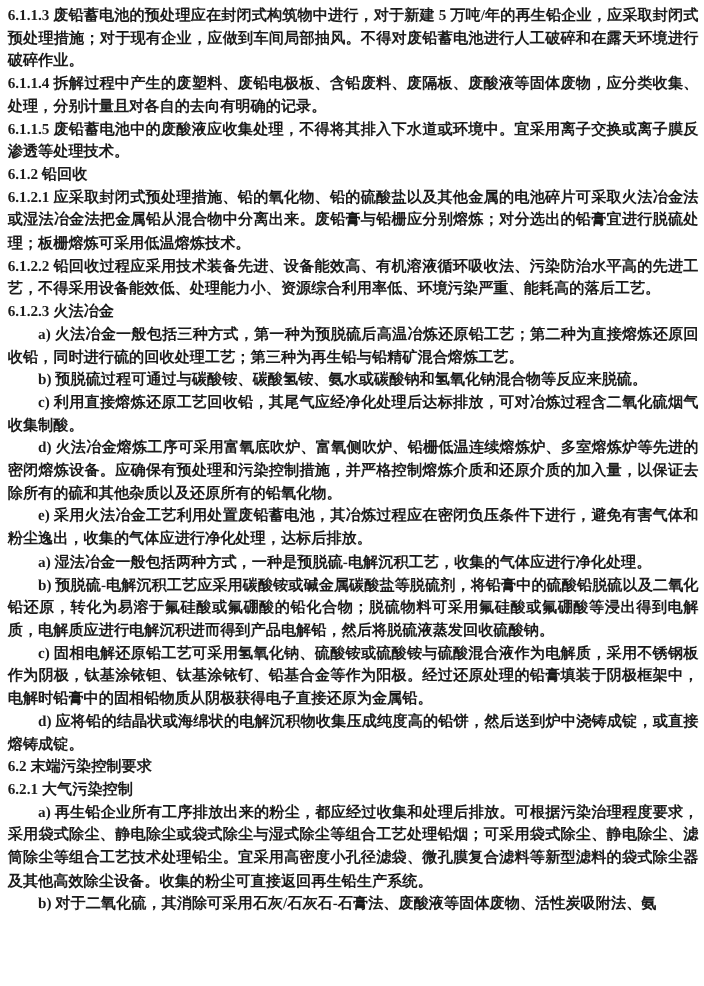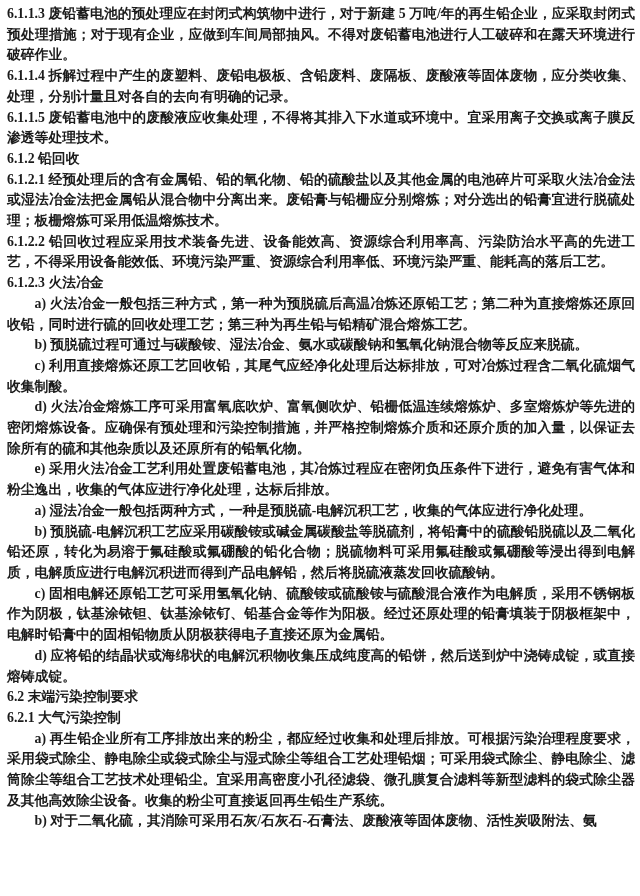--- a/index.html
+++ b/index.html
@@ -32,25 +32,25 @@
 </style>
 </head>
 <body>
 
 <div class="page" style="background: rgb(255, 255, 255); color: rgb(27, 27, 27);">
   <div id="doc">
       <p class="para">6.1.1.3 废铅蓄电池的预处理应在封闭式构筑物中进行，对于新建 5 万吨/年的再生铅企业，应采取封闭式预处理措施；对于现有企业，应做到车间局部抽风。不得对废铅蓄电池进行人工破碎和在露天环境进行破碎作业。</p>
       <p class="para">6.1.1.4 拆解过程中产生的废塑料、废铅电极板、含铅废料、废隔板、废酸液等固体废物，应分类收集、处理，分别计量且对各自的去向有明确的记录。</p>
       <p class="para">6.1.1.5 废铅蓄电池中的废酸液应收集处理，不得将其排入下水道或环境中。宜采用离子交换或离子膜反渗透等处理技术。</p>
       <p class="para">6.1.2 铅回收</p>
-      <p class="para">6.1.2.1 经预处理后的含有金属铅、铅的氧化物、铅的硫酸盐以及其他金属的电池碎片可采取火法冶金法或湿法冶金法把金属铅从混合物中分离出来。废铅膏与铅栅应分别熔炼；对分选出的铅膏宜进行脱硫处理；板栅熔炼可采用低温熔炼技术。</p>
-      <p class="para">6.1.2.2 铅回收过程应采用技术装备先进、设备能效高、资源综合利用率高、污染防治水平高的先进工艺，不得采用设备能效低、环境污染严重、资源综合利用率低、环境污染严重、能耗高的落后工艺。</p>
+      <p class="para">6.1.2.1 应采取封闭式预处理措施、铅的氧化物、铅的硫酸盐以及其他金属的电池碎片可采取火法冶金法或湿法冶金法把金属铅从混合物中分离出来。废铅膏与铅栅应分别熔炼；对分选出的铅膏宜进行脱硫处理；板栅熔炼可采用低温熔炼技术。</p>
+      <p class="para">6.1.2.2 铅回收过程应采用技术装备先进、设备能效高、有机溶液循环吸收法、污染防治水平高的先进工艺，不得采用设备能效低、处理能力小、资源综合利用率低、环境污染严重、能耗高的落后工艺。</p>
       <p class="para">6.1.2.3 火法冶金</p>
       <p class="para indent">a) 火法冶金一般包括三种方式，第一种为预脱硫后高温冶炼还原铅工艺；第二种为直接熔炼还原回收铅，同时进行硫的回收处理工艺；第三种为再生铅与铅精矿混合熔炼工艺。</p>
-      <p class="para indent">b) 预脱硫过程可通过与碳酸铵、湿法冶金、氨水或碳酸钠和氢氧化钠混合物等反应来脱硫。</p>
+      <p class="para indent">b) 预脱硫过程可通过与碳酸铵、碳酸氢铵、氨水或碳酸钠和氢氧化钠混合物等反应来脱硫。</p>
       <p class="para indent">c) 利用直接熔炼还原工艺回收铅，其尾气应经净化处理后达标排放，可对冶炼过程含二氧化硫烟气收集制酸。</p>
       <p class="para indent">d) 火法冶金熔炼工序可采用富氧底吹炉、富氧侧吹炉、铅栅低温连续熔炼炉、多室熔炼炉等先进的密闭熔炼设备。应确保有预处理和污染控制措施，并严格控制熔炼介质和还原介质的加入量，以保证去除所有的硫和其他杂质以及还原所有的铅氧化物。</p>
       <p class="para indent">e) 采用火法冶金工艺利用处置废铅蓄电池，其冶炼过程应在密闭负压条件下进行，避免有害气体和粉尘逸出，收集的气体应进行净化处理，达标后排放。</p>
       <p class="para indent">a) 湿法冶金一般包括两种方式，一种是预脱硫-电解沉积工艺，收集的气体应进行净化处理。</p>
       <p class="para indent">b) 预脱硫-电解沉积工艺应采用碳酸铵或碱金属碳酸盐等脱硫剂，将铅膏中的硫酸铅脱硫以及二氧化铅还原，转化为易溶于氟硅酸或氟硼酸的铅化合物；脱硫物料可采用氟硅酸或氟硼酸等浸出得到电解质，电解质应进行电解沉积进而得到产品电解铅，然后将脱硫液蒸发回收硫酸钠。</p>
       <p class="para indent">c) 固相电解还原铅工艺可采用氢氧化钠、硫酸铵或硫酸铵与硫酸混合液作为电解质，采用不锈钢板作为阴极，钛基涂铱钽、钛基涂铱钌、铅基合金等作为阳极。经过还原处理的铅膏填装于阴极框架中，电解时铅膏中的固相铅物质从阴极获得电子直接还原为金属铅。</p>
       <p class="para indent">d) 应将铅的结晶状或海绵状的电解沉积物收集压成纯度高的铅饼，然后送到炉中浇铸成锭，或直接熔铸成锭。</p>
       <p class="para">6.2 末端污染控制要求</p>
       <p class="para">6.2.1 大气污染控制</p>
       <p class="para indent">a) 再生铅企业所有工序排放出来的粉尘，都应经过收集和处理后排放。可根据污染治理程度要求，采用袋式除尘、静电除尘或袋式除尘与湿式除尘等组合工艺处理铅烟；可采用袋式除尘、静电除尘、滤筒除尘等组合工艺技术处理铅尘。宜采用高密度小孔径滤袋、微孔膜复合滤料等新型滤料的袋式除尘器及其他高效除尘设备。收集的粉尘可直接返回再生铅生产系统。</p>

